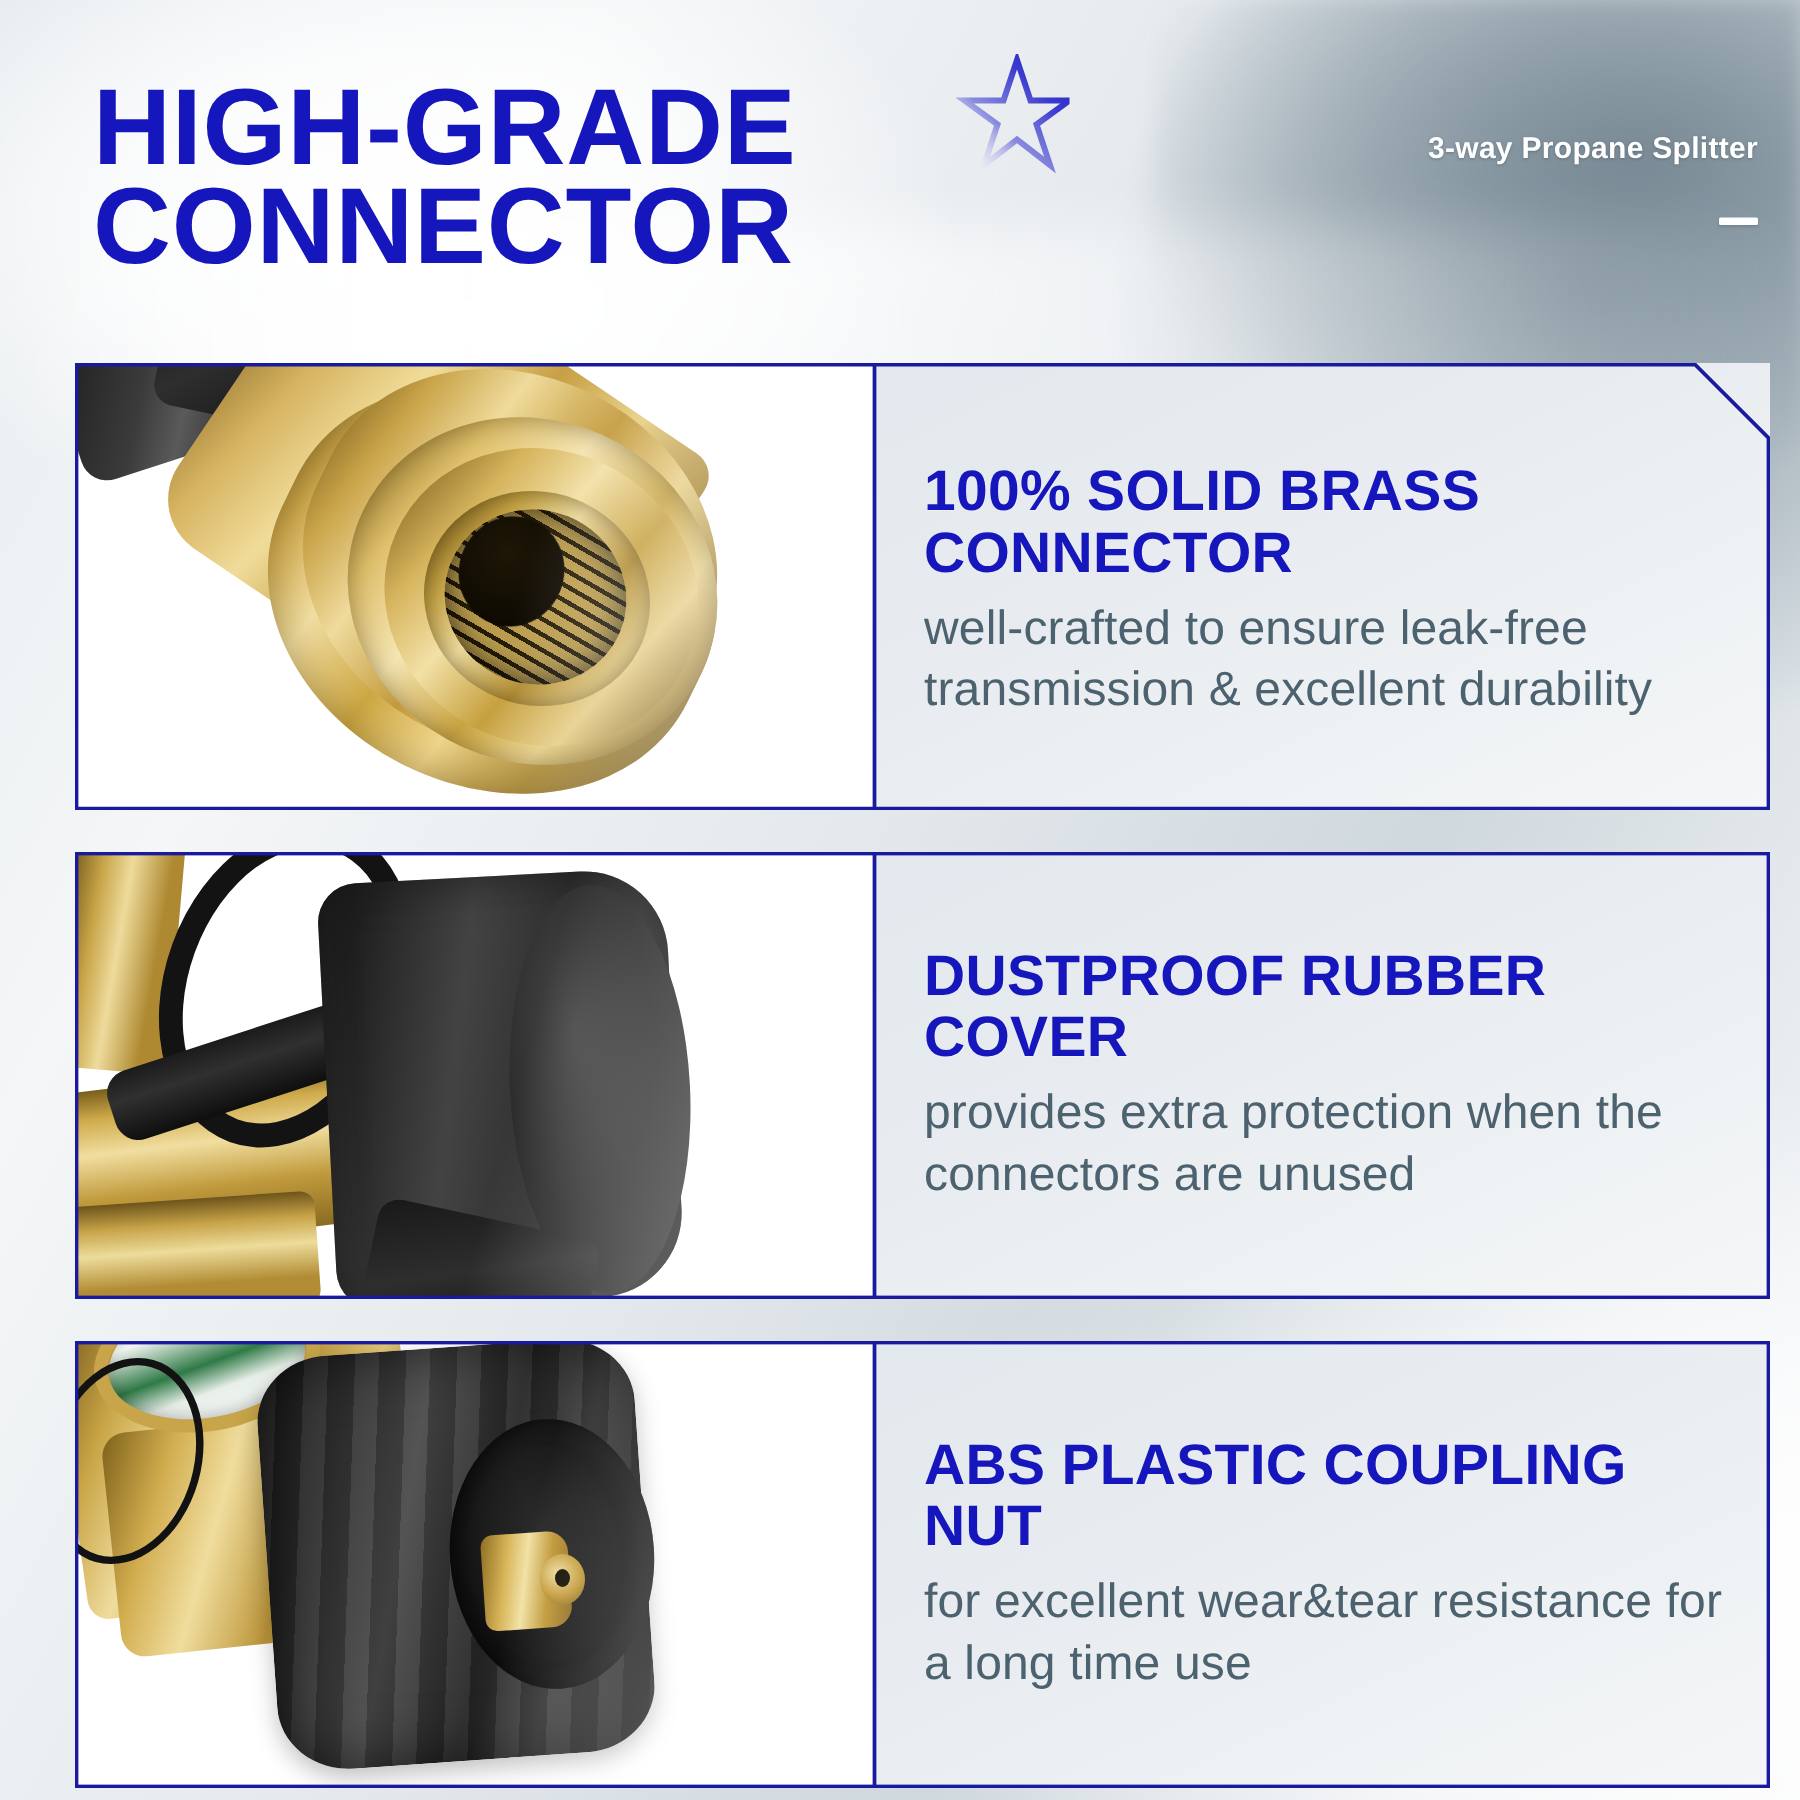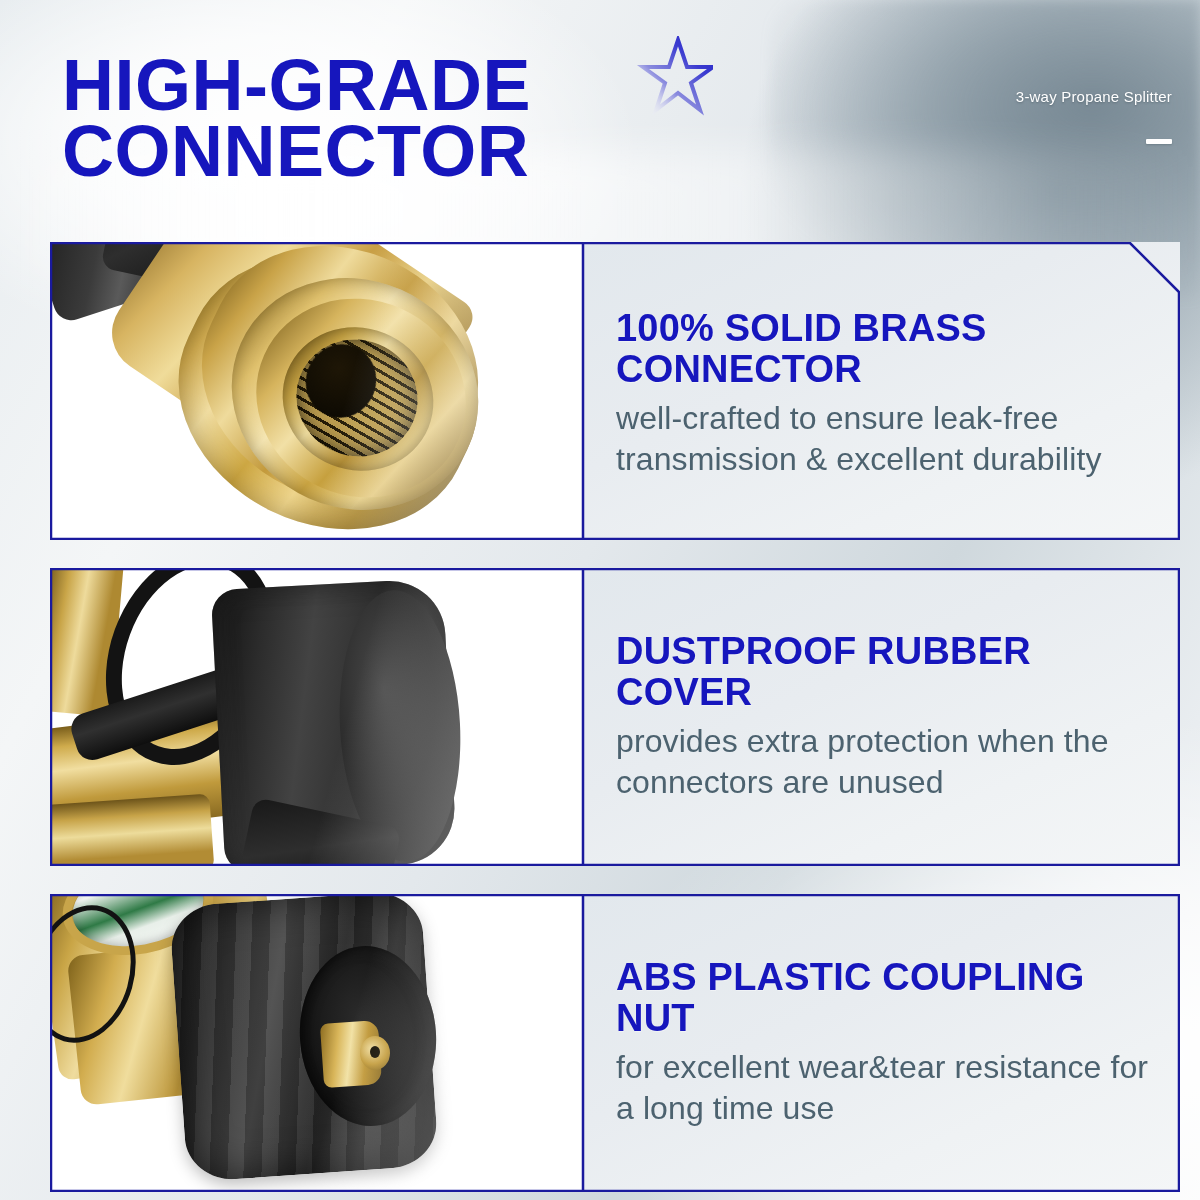--- a/index.html
+++ b/index.html
@@ -80,22 +80,22 @@
   
   .product-label {
     position: absolute;
     right: 48px;
     top: 88px;
     text-align: right;
   }
   .product-label-text {
     display: block;
     font-family: "Liberation Sans", sans-serif;
-    font-weight: normal;
-    font-size: 15px;
+    font-weight: bold;
+    font-size: 20px;
     color: #ffffff;
     letter-spacing: 0.2px;
     text-shadow: 0 1px 2px rgba(70,85,95,0.55);
     white-space: nowrap;
   }
   .product-label-dash {
     display: block;
     width: 26px;
     height: 5px;
     background: #ffffff;

